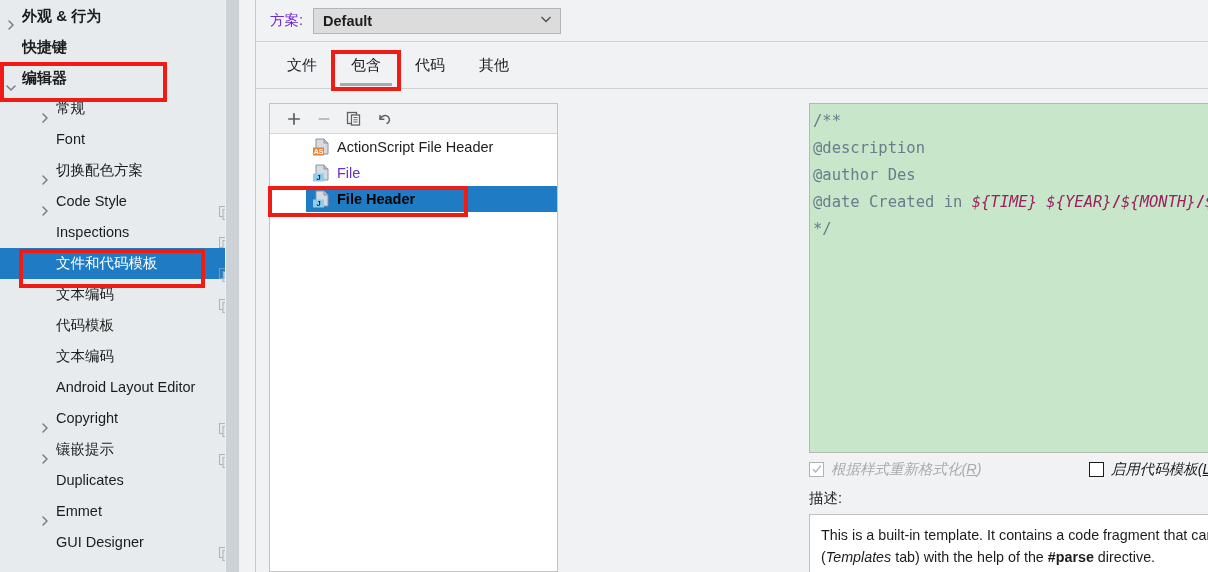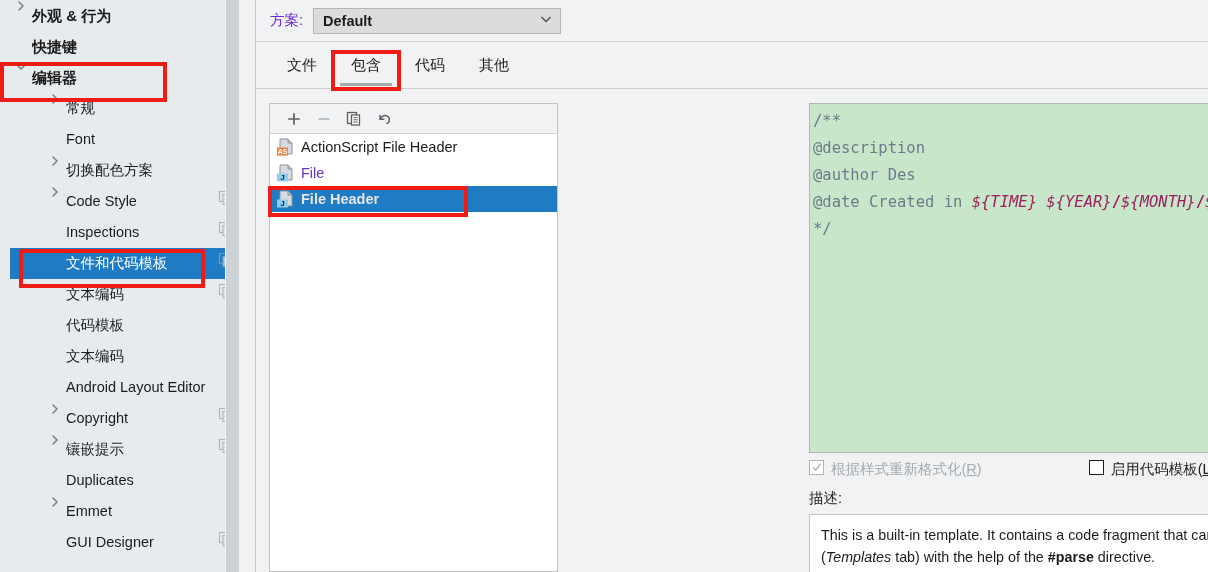--- a/index.html
+++ b/index.html
@@ -23,25 +23,24 @@
     left: 0; top: 0;
     width: 240px; height: 572px;
     background: #e7ebee;
     overflow: hidden;
   }
   .tree-item {
     position: relative;
     height: 31px;
     line-height: 31px;
     display: flex;
-    align-items: flex-start;
+    align-items: flex-end;
     padding-right: 6px;
     box-sizing: border-box;
     white-space: nowrap;
-    margin-left: 10px;
   }
   .tree-item .arrow {
     width: 22px;
     min-width: 22px;
     text-align: center;
     color: #6e7174;
     font-size: 11px;
     line-height: 31px;
     user-select: none;
   }
@@ -174,21 +173,21 @@
     padding-left: 9px;
     box-sizing: border-box;
   }
   .tb-btn {
     width: 30px; height: 26px;
     display: flex;
     align-items: center;
     justify-content: center;
   }
   .tb-btn svg { display: block; }
-  #list-items { background: #ffffff; }
+  #list-items { background: #ffffff; padding-left: 36px; }
   .litem {
     height: 26px;
     display: flex;
     align-items: center;
     padding-left: 6px;
     box-sizing: border-box;
     white-space: nowrap;
   }
   .litem .licon { width: 20px; min-width: 20px; height: 18px; margin-right: 5px; }
   .litem .licon svg { display: block; }
@@ -216,21 +215,21 @@
   .tok-slash { color: #9c2060; font-weight: bold; }
 
   
   #cb-row {
     position: absolute;
     left: 553px; top: 456px;
     width: 648px; height: 26px;
     display: flex;
     align-items: center;
   }
-  .cbox-wrap { display: flex; align-items: flex-start; }
+  .cbox-wrap { display: flex; align-items: center; font-style: italic; }
   .cbox {
     width: 15px; height: 15px;
     border: 1.6px solid #1c1c1c;
     background: #ffffff;
     box-sizing: border-box;
     margin-right: 7px;
     position: relative;
   }
   .cbox.disabled { border-color: #b0b3b6; }
   .cbox.disabled svg { stroke: #b0b3b6; }
@@ -500,21 +499,21 @@
         </div>
         <div class="litem selected">
           <span class="licon">
             <svg width="19" height="19" viewBox="0 0 19 19">
               <path d="M4 1 H12 L16 5 V16 H4 Z" fill="#d5dbe0" stroke="#8b949c" stroke-width="1"></path>
               <path d="M12 1 V5 H16" fill="#b9c2c9" stroke="#8b949c" stroke-width="1"></path>
               <rect x="1" y="9.5" width="11" height="8" fill="#8dcdf0"></rect>
               <text x="6.5" y="16.2" font-family="Liberation Sans, sans-serif" font-size="7.5" font-weight="bold" fill="#1c1c1c" text-anchor="middle">J</text>
             </svg>
           </span>
-          <span class="ltext" style="color: #e5e5e5;">File Header</span>
+          <span class="ltext" style="color: #000000;">File Header</span>
         </div>
       </div>
   </div>
 
   <div id="editor"><div><span class="tok-com">/**</span></div><div><span class="tok-com">@description</span></div><div><span class="tok-com">@author Des</span></div><div><span class="tok-com">@date Created in </span><span class="tok-var">${TIME}</span><span class="tok-com"> </span><span class="tok-var">${YEAR}</span><span class="tok-slash">/</span><span class="tok-var">${MONTH}</span><span class="tok-slash">/</span><span class="tok-var">${DAY}</span></div><div><span class="tok-com">*/</span></div></div>
 
   <div id="cb-row">
     <div class="cbox-wrap">
       <span class="cbox disabled">
         <svg width="12" height="12" viewBox="0 0 12 12" style="display:block;margin:0.4px auto;">

